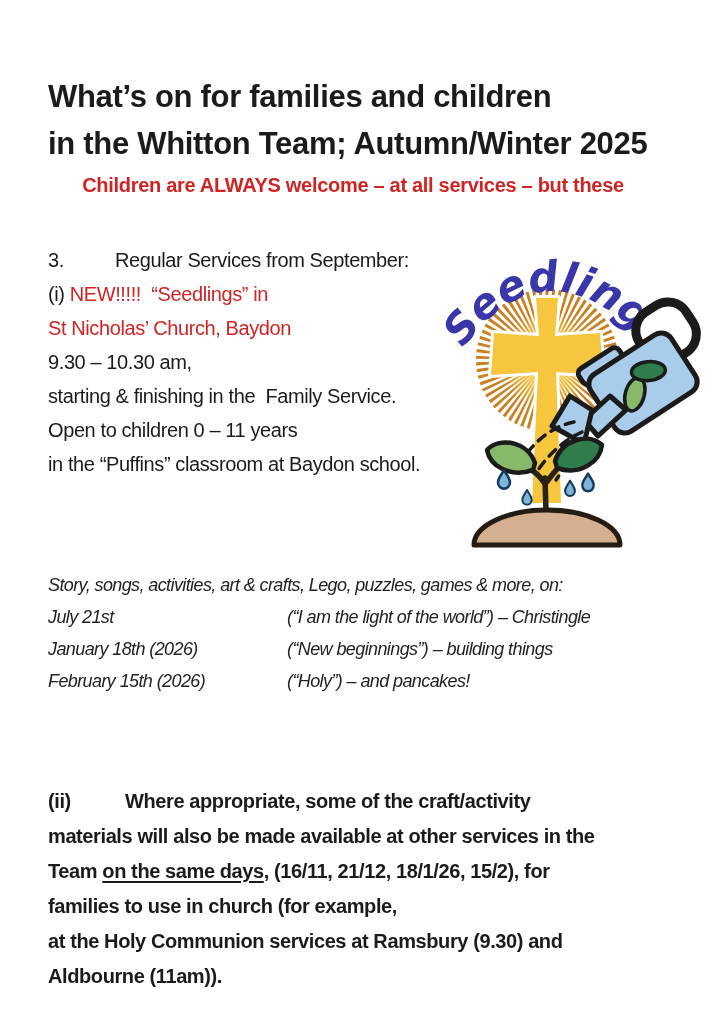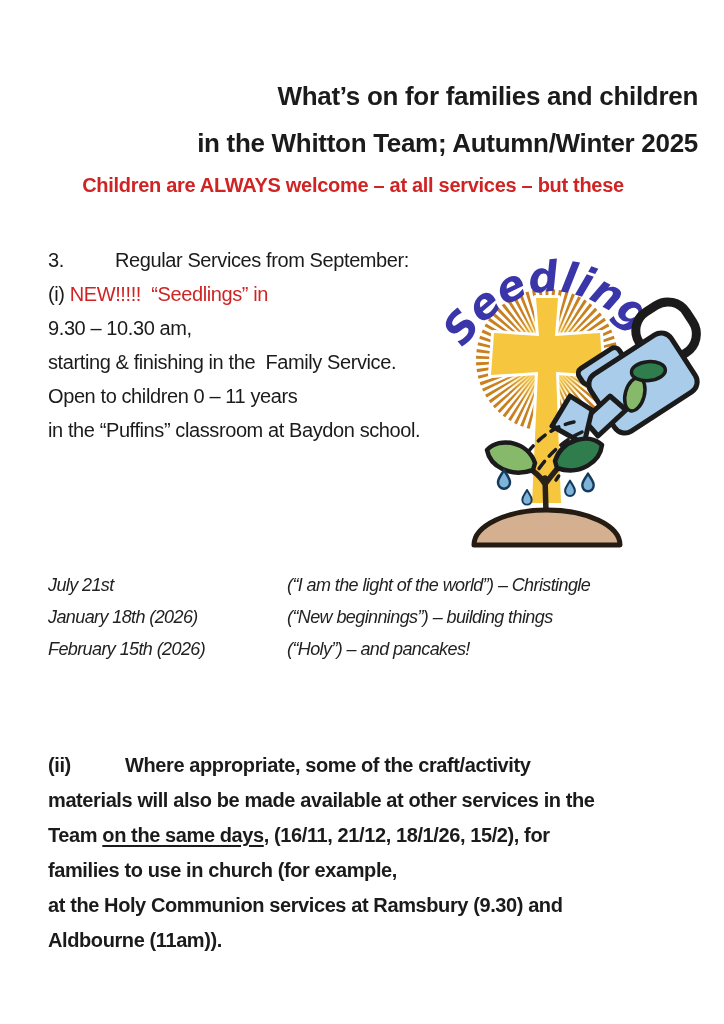--- a/index.html
+++ b/index.html
@@ -3,38 +3,38 @@
 <meta charset="utf-8">
 <style>
   html,body{margin:0;padding:0;background:#ffffff;}
   .page{
     position:relative;width:724px;height:1024px;background:#fff;overflow:hidden;
     font-family:"Liberation Sans",sans-serif;color:var(--ink,#1b1b1b);
   }
   .t{white-space:pre-wrap;}
   
   .title{position:absolute;left:48px;top:73px;width:650px;
-    font-size:26px;font-weight:700;line-height:47px;letter-spacing:-0.3px;color:var(--ink);text-align:right;}
+    font-size:31px;font-weight:700;line-height:47px;letter-spacing:-0.3px;color:var(--ink);}
   
   .subtitle{position:absolute;left:0;top:168px;width:706px;text-align:center;
     font-size:20px;font-weight:700;line-height:35px;letter-spacing:-0.3px;color:var(--red);}
   
   .block1{position:absolute;left:48px;top:243px;width:470px;
     font-size:20px;font-weight:400;line-height:34px;letter-spacing:-0.4px;color:var(--ink);}
   .block1 .num{display:inline-block;width:67px;}
   .red{color:var(--red);}
   sup{font-size:60%;vertical-align:super;line-height:0;}
   
   .activities{position:absolute;left:48px;top:569px;width:640px;
     font-size:18px;font-style:italic;line-height:32px;letter-spacing:-0.6px;color:#222;}
   .activities .date{display:inline-block;width:239px;font-style:italic;}
   
   .para2{position:absolute;left:48px;top:748px;width:630px;
     font-size:20px;font-weight:700;line-height:35px;letter-spacing:-0.4px;color:var(--ink);}
-  .para2 .lbl{display:inline-block;width:77px;}
+  .para2 .lbl{display:inline-block;width:77px;margin-top:36px;}
   .u{text-decoration:underline;text-decoration-thickness:2px;text-underline-offset:3px;}
   
   .logo{position:absolute;left:440px;top:248px;width:280px;height:300px;}
   .logo svg{display:block;width:100%;height:100%;}
 </style>
 </head>
 <body>
 
 <div class="page">
 
@@ -43,27 +43,29 @@
     <div class="t">in the Whitton Team; Autumn/Winter 2025</div>
   </div>
 
   <div class="subtitle">
     <div class="t">Children are ALWAYS welcome – at all services – but these</div>
   </div>
 
   <div class="block1">
     <div><span class="num t">3.</span><span class="t">Regular Services from September:</span></div>
     <div><span class="t">(i) </span><span class="red t">NEW!!!!!  “Seedlings” in</span></div>
+    <div class="red t">St Nicholas’ Church, Baydon</div>
     <div class="t">9.30 – 10.30 am,</div>
     <div class="t">starting &amp; finishing in the  Family Service.</div>
     <div class="t">Open to children 0 – 11 years</div>
     <div class="t">in the “Puffins” classroom at Baydon school.</div>
   </div>
 
   <div class="activities">
+    <div class="t">Story, songs, activities, art &amp; crafts, Lego, puzzles, games &amp; more, on:</div>
     <div><span class="date t">July 21st</span><span class="t">(“I am the light of the world”) – Christingle</span></div>
     <div><span class="date t">January 18th (2026)</span><span class="t">(“New beginnings”) – building things</span></div>
     <div><span class="date t">February 15th (2026)</span><span class="t">(“Holy”) – and pancakes!</span></div>
   </div>
 
   <div class="para2">
     <div><span class="lbl t">(ii)</span><span class="t">Where appropriate, some of the craft/activity</span></div>
     <div class="t">materials will also be made available at other services in the</div>
     <div><span class="t">Team </span><span class="u t">on the same days</span><span class="t">, (16/11, 21/12, 18/1/26, 15/2), for</span></div>
     <div class="t">families to use in church (for example,</div>

